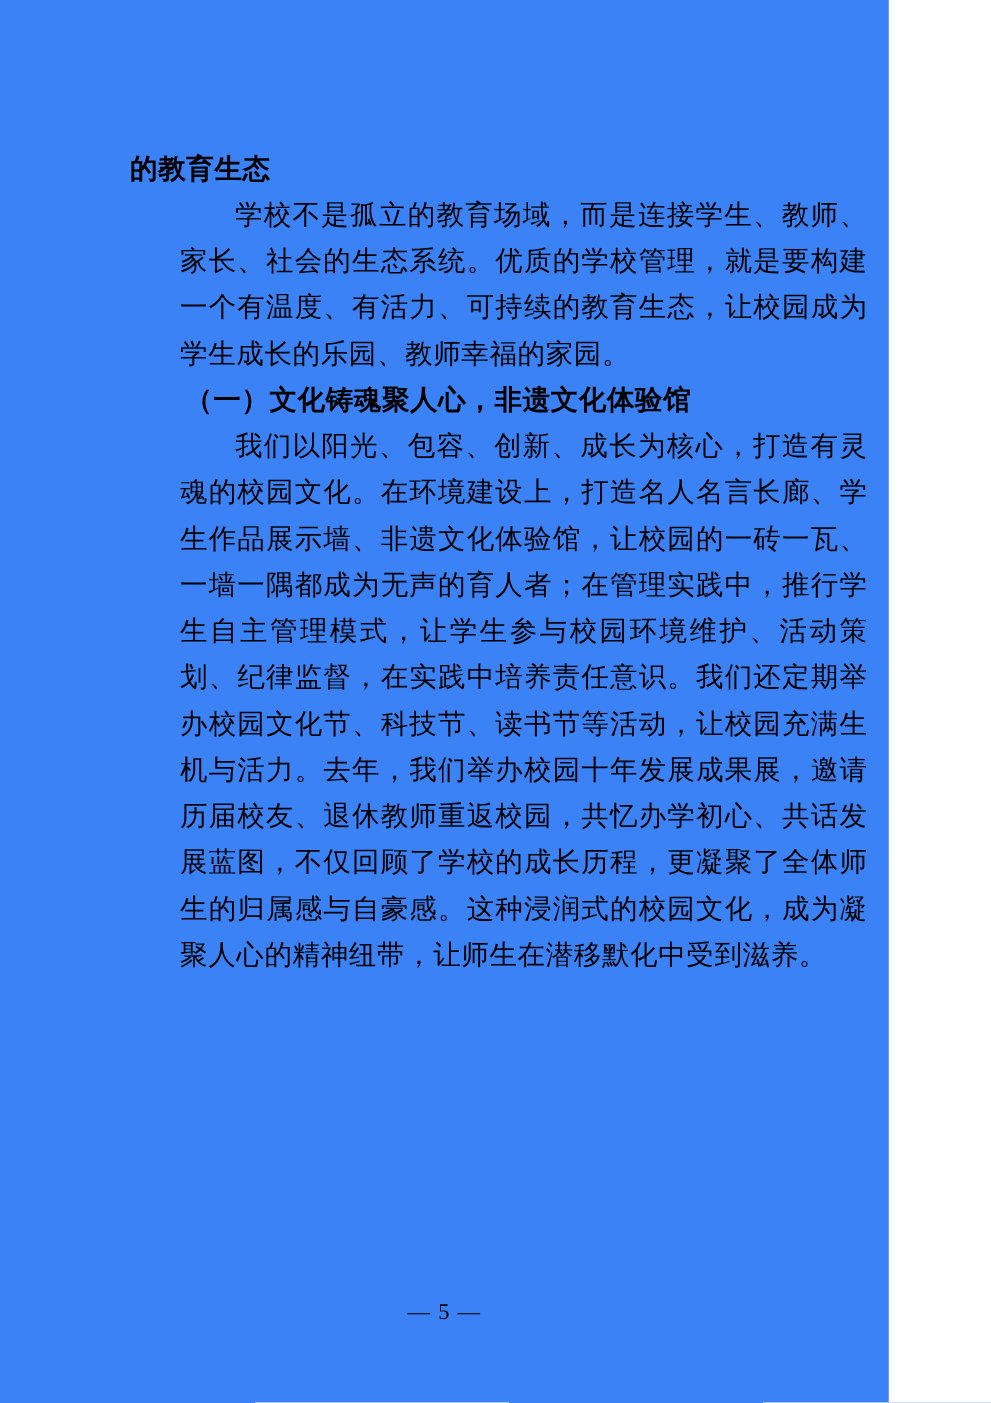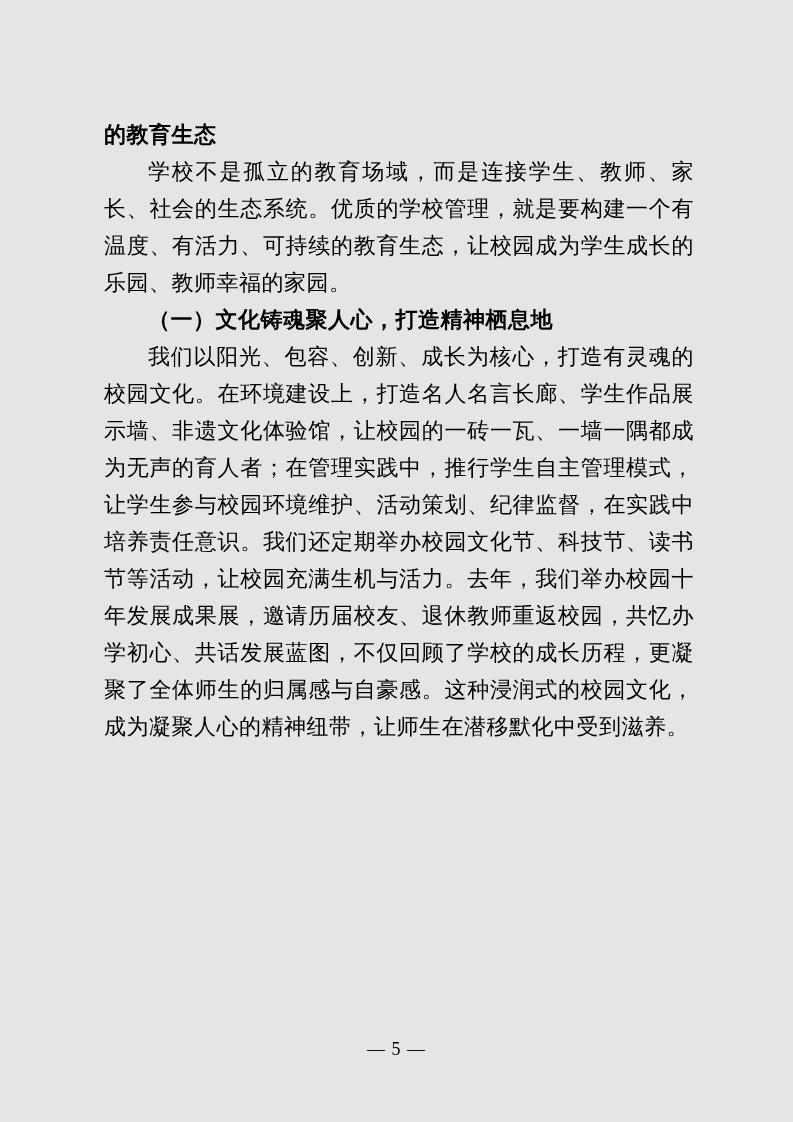--- a/index.html
+++ b/index.html
@@ -2,43 +2,44 @@
 <html><head>
 <meta charset="utf-8">
 <style>
   html, body {
     margin: 0;
     padding: 0;
     background: #ffffff;
   }
   .page {
     position: relative;
-    width: 793px;
+    width: 711px;
     height: 1122px;
-    background: #e5e5e5;
+    background: #3b82f6;
     overflow: hidden;
     font-family: "Liberation Serif", "DejaVu Serif", serif;
     color: #000000;
   }
   .content {
     position: absolute;
     top: 116px;
     left: 104px;
     width: 590px;
   }
   .content p {
     margin: 0;
     font-size: 22px;
     line-height: 37px;
     text-align: justify;
     text-justify: inter-character;
     letter-spacing: 0.5px;
   }
   p.para {
     text-indent: 2em;
+    margin-left: 40px;
   }
   p.heading-cont {
     font-weight: bold;
     text-indent: 0;
   }
   p.section-heading {
     font-weight: bold;
     text-indent: 2em;
   }
   .page-number {
@@ -53,17 +54,17 @@
     color: #000000;
   }
 </style>
 </head>
 <body>
 
 <div class="page">
   <div class="content">
     <p class="heading-cont">的教育生态</p>
     <p class="para">学校不是孤立的教育场域，而是连接学生、教师、家长、社会的生态系统。优质的学校管理，就是要构建一个有温度、有活力、可持续的教育生态，让校园成为学生成长的乐园、教师幸福的家园。</p>
-    <p class="section-heading">（一）文化铸魂聚人心，打造精神栖息地</p>
+    <p class="section-heading">（一）文化铸魂聚人心，非遗文化体验馆</p>
     <p class="para">我们以阳光、包容、创新、成长为核心，打造有灵魂的校园文化。在环境建设上，打造名人名言长廊、学生作品展示墙、非遗文化体验馆，让校园的一砖一瓦、一墙一隅都成为无声的育人者；在管理实践中，推行学生自主管理模式，让学生参与校园环境维护、活动策划、纪律监督，在实践中培养责任意识。我们还定期举办校园文化节、科技节、读书节等活动，让校园充满生机与活力。去年，我们举办校园十年发展成果展，邀请历届校友、退休教师重返校园，共忆办学初心、共话发展蓝图，不仅回顾了学校的成长历程，更凝聚了全体师生的归属感与自豪感。这种浸润式的校园文化，成为凝聚人心的精神纽带，让师生在潜移默化中受到滋养。</p>
   </div>
   <div class="page-number">— 5 —</div>
 </div>
 
 </body></html>

